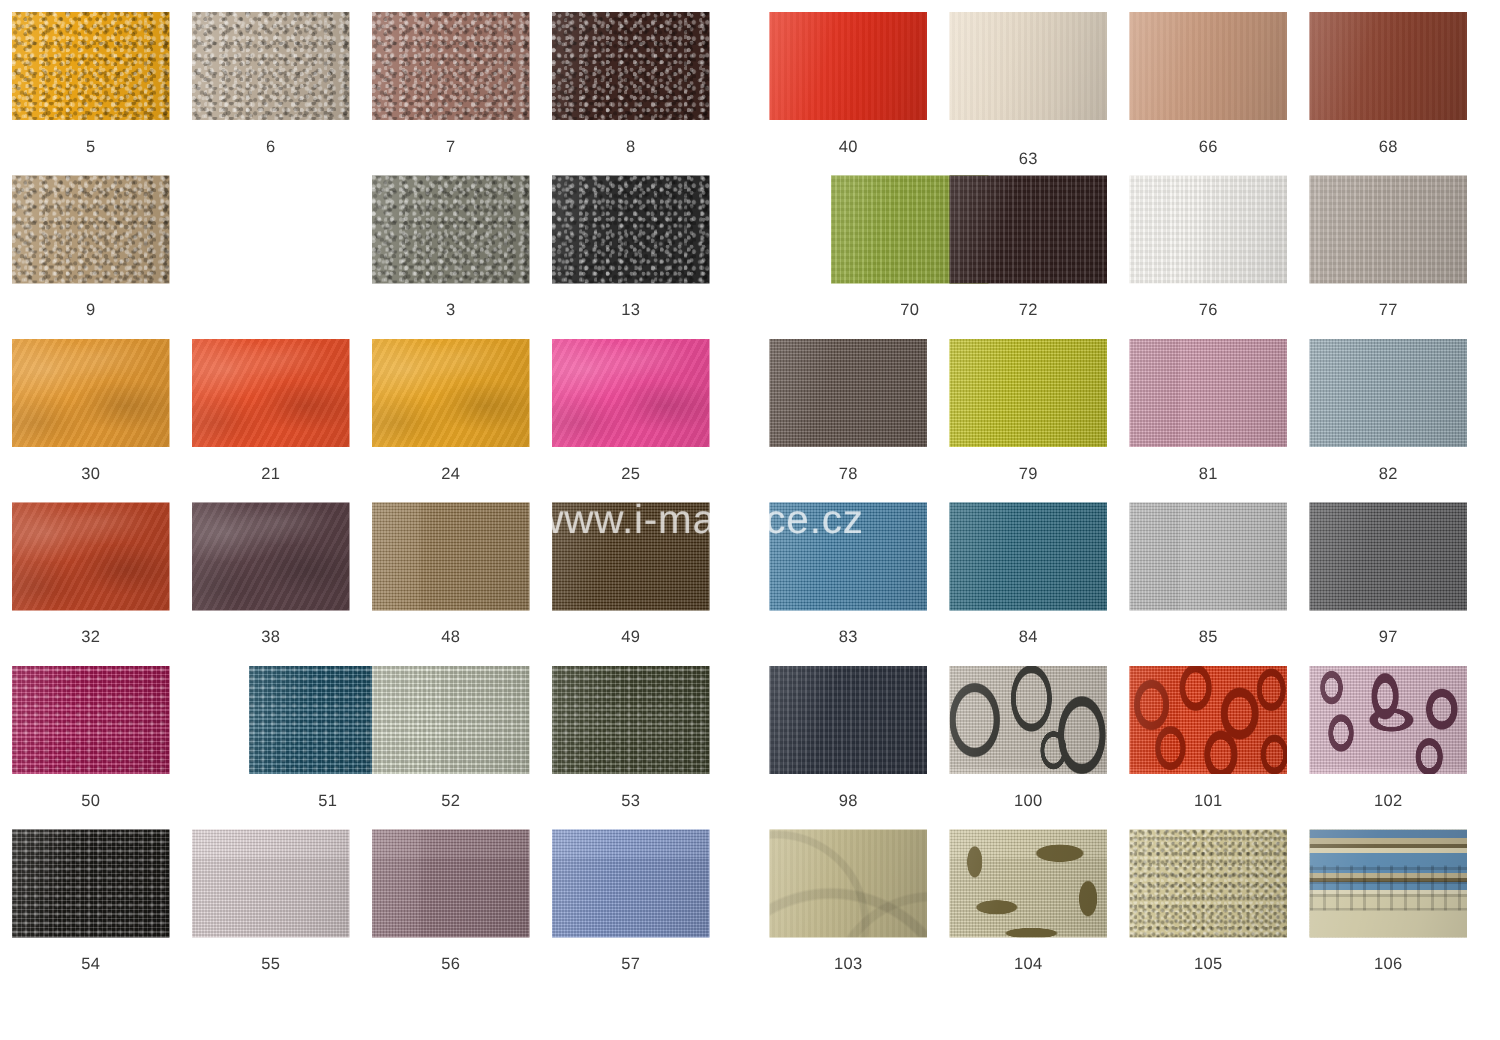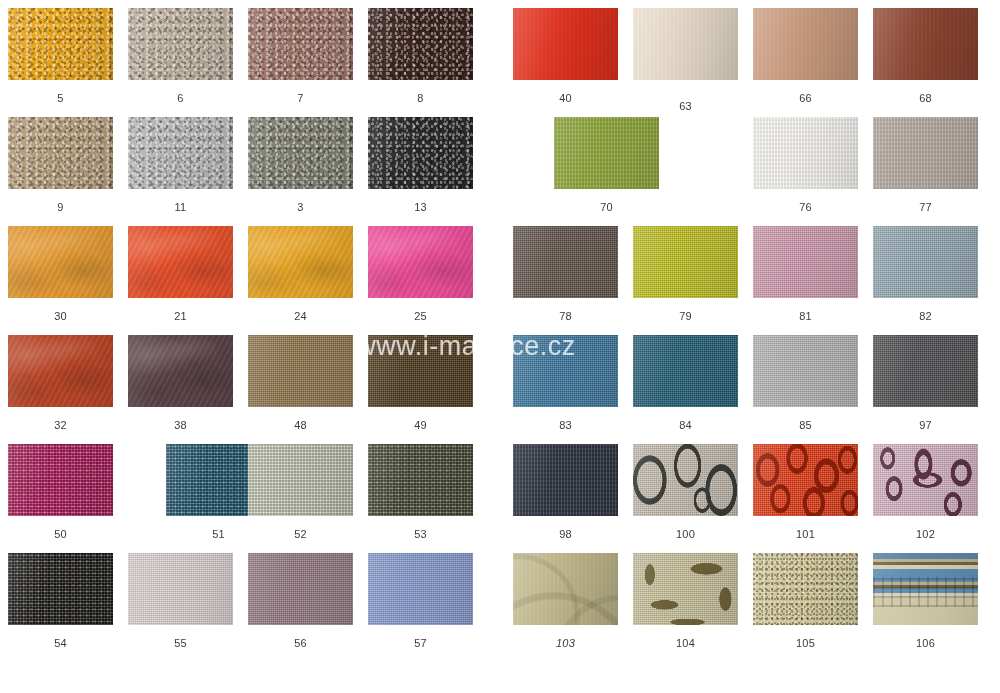--- a/index.html
+++ b/index.html
@@ -238,27 +238,20 @@
         </div>
         <div class="swatch-label" style="color: rgb(59, 59, 59);">8</div>
       </div>
       <div class="swatch-cell" style="left: 0px; top: 117px;">
         <div class="swatch" style="background: rgb(178, 154, 120);">
           <div class="tex tex-boucle"></div>
           <div class="shade"></div>
         </div>
         <div class="swatch-label" style="color: rgb(59, 59, 59);">9</div>
       </div>
-      <div class="swatch-cell" style="left: 120px; top: 117px;">
-        <div class="swatch" style="background: rgb(179, 179, 179);">
-          <div class="tex tex-boucle"></div>
-          <div class="shade"></div>
-        </div>
-        <div class="swatch-label" style="color: rgb(59, 59, 59);">11</div>
-      </div>
       <div class="swatch-cell" style="left: 240px; top: 117px;">
         <div class="swatch" style="background: rgb(125, 125, 112);">
           <div class="tex tex-boucle"></div>
           <div class="shade"></div>
         </div>
         <div class="swatch-label" style="color: rgb(59, 59, 59);">3</div>
       </div>
       <div class="swatch-cell" style="left: 360px; top: 117px;">
         <div class="swatch" style="background: rgb(43, 43, 43);">
           <div class="tex tex-boucle"></div>
@@ -408,20 +401,27 @@
         </div>
         <div class="swatch-label" style="color: rgb(59, 59, 59);">68</div>
       </div>
       <div class="swatch-cell" style="left: 0px; top: 117px; margin-left: 41px;">
         <div class="swatch" style="background: rgb(144, 168, 60);">
           <div class="tex tex-rib"></div>
           <div class="shade"></div>
         </div>
         <div class="swatch-label" style="color: rgb(59, 59, 59);">70</div>
       </div>
+      <div class="swatch-cell" style="left: 120px; top: 117px;">
+        <div class="swatch" style="background: rgb(50, 32, 31);">
+          <div class="tex tex-rib"></div>
+          <div class="shade"></div>
+        </div>
+        <div class="swatch-label" style="color: rgb(59, 59, 59);">72</div>
+      </div>
       <div class="swatch-cell" style="left: 240px; top: 117px;">
         <div class="swatch" style="background: rgb(246, 244, 240);">
           <div class="tex tex-rib"></div>
           <div class="shade"></div>
         </div>
         <div class="swatch-label" style="color: rgb(59, 59, 59);">76</div>
       </div>
       <div class="swatch-cell" style="left: 360px; top: 117px;">
         <div class="swatch" style="background: rgb(181, 171, 162);">
           <div class="tex tex-rib"></div>
@@ -515,21 +515,21 @@
           <div class="shade"></div>
         </div>
         <div class="swatch-label" style="color: rgb(59, 59, 59);">102</div>
       </div>
       <div class="swatch-cell" style="left: 0px; top: 553px;">
         <div class="swatch" style="background: rgb(196, 187, 142);">
           <div class="tex tex-smooth"></div>
           <div class="motif motif-circles-d" style="--ink: #a79c72;"></div>
           <div class="shade"></div>
         </div>
-        <div class="swatch-label" style="color: rgb(59, 59, 59); font-style: italic;">103</div>
+        <div class="swatch-label" style="color: rgb(59, 59, 59);">103</div>
       </div>
       <div class="swatch-cell" style="left: 120px; top: 553px;">
         <div class="swatch" style="background: rgb(201, 193, 155);">
           <div class="tex tex-weave"></div>
           <div class="motif motif-leaf-e" style="--ink: #6b6037;"></div>
           <div class="shade"></div>
         </div>
         <div class="swatch-label" style="color: rgb(59, 59, 59);">104</div>
       </div>
       <div class="swatch-cell" style="left: 240px; top: 553px;">

